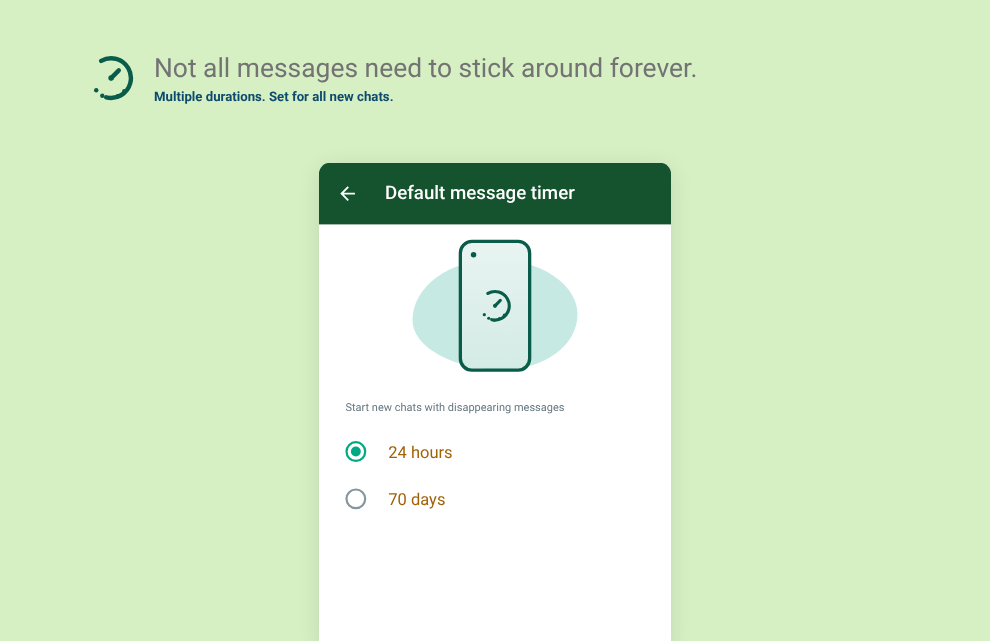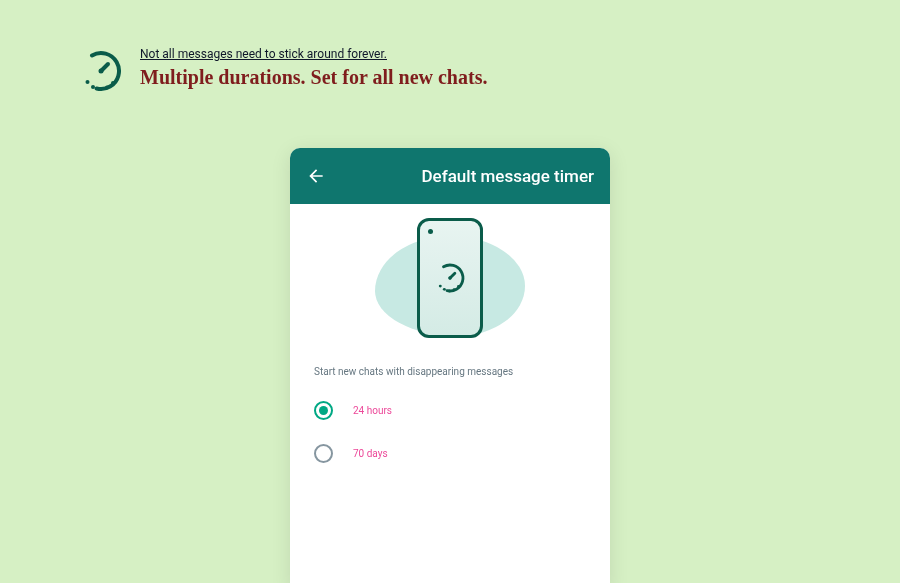--- a/index.html
+++ b/index.html
@@ -26,52 +26,49 @@
     .timer-icon-wrap {
       width: 42px;
       height: 42px;
       flex-shrink: 0;
       margin-top: 4px;
     }
     .banner-text {
       color: #0a5c4a;
     }
     .banner-line1 {
+      font-size: 24px;
+      font-weight: 400;
+      color: #737373;
+      line-height: 1.4;
+    }
+    .banner-line2 {
       font-size: 12px;
-      font-weight: 400;
-      color: #0f172a;
+      font-weight: 700;
+      color: #0c4a6e;
       line-height: 1.4;
-      text-decoration: underline;
-    }
-    .banner-line2 {
-      font-size: 20px;
-      font-weight: 700;
-      color: #7f1d1d;
-      line-height: 1.4;
-      font-family: Liberation Serif, serif;
     }
     .phone-card {
       position: absolute;
       top: 148px;
       left: 290px;
       width: 320px;
       height: 440px;
       background: #ffffff;
       border-radius: 10px 10px 0 0;
       box-shadow: 0 4px 20px rgba(0,0,0,0.1);
       overflow: hidden;
     }
     .app-header {
-      background: #0f766e;
+      background: #14532d;
       height: 56px;
       display: flex;
       align-items: center;
       padding: 0 16px;
       gap: 24px;
-      justify-content: space-between;
     }
     .back-arrow {
       width: 20px;
       height: 20px;
       display: flex;
       align-items: center;
       justify-content: center;
       cursor: pointer;
     }
     .app-header-title {
@@ -145,22 +142,22 @@
       content: "";
       position: absolute;
       top: 3px;
       left: 3px;
       width: 9px;
       height: 9px;
       background: #00a884;
       border-radius: 50%;
     }
     .radio-label {
-      font-size: 10px;
-      color: #ec4899;
+      font-size: 15px;
+      color: #a16207;
     }
   </style>
 </head>
 <body>
 
 <div class="top-banner">
   <div class="timer-icon-wrap">
     <svg viewBox="0 0 42 42" width="42" height="42">
       <circle cx="21" cy="21" r="18" fill="none" stroke="#0a5c4a" stroke-width="4" stroke-dasharray="70 200" stroke-linecap="round" transform="rotate(-120 21 21)"></circle>
       <circle cx="33" cy="33" r="2" fill="#0a5c4a"></circle>

